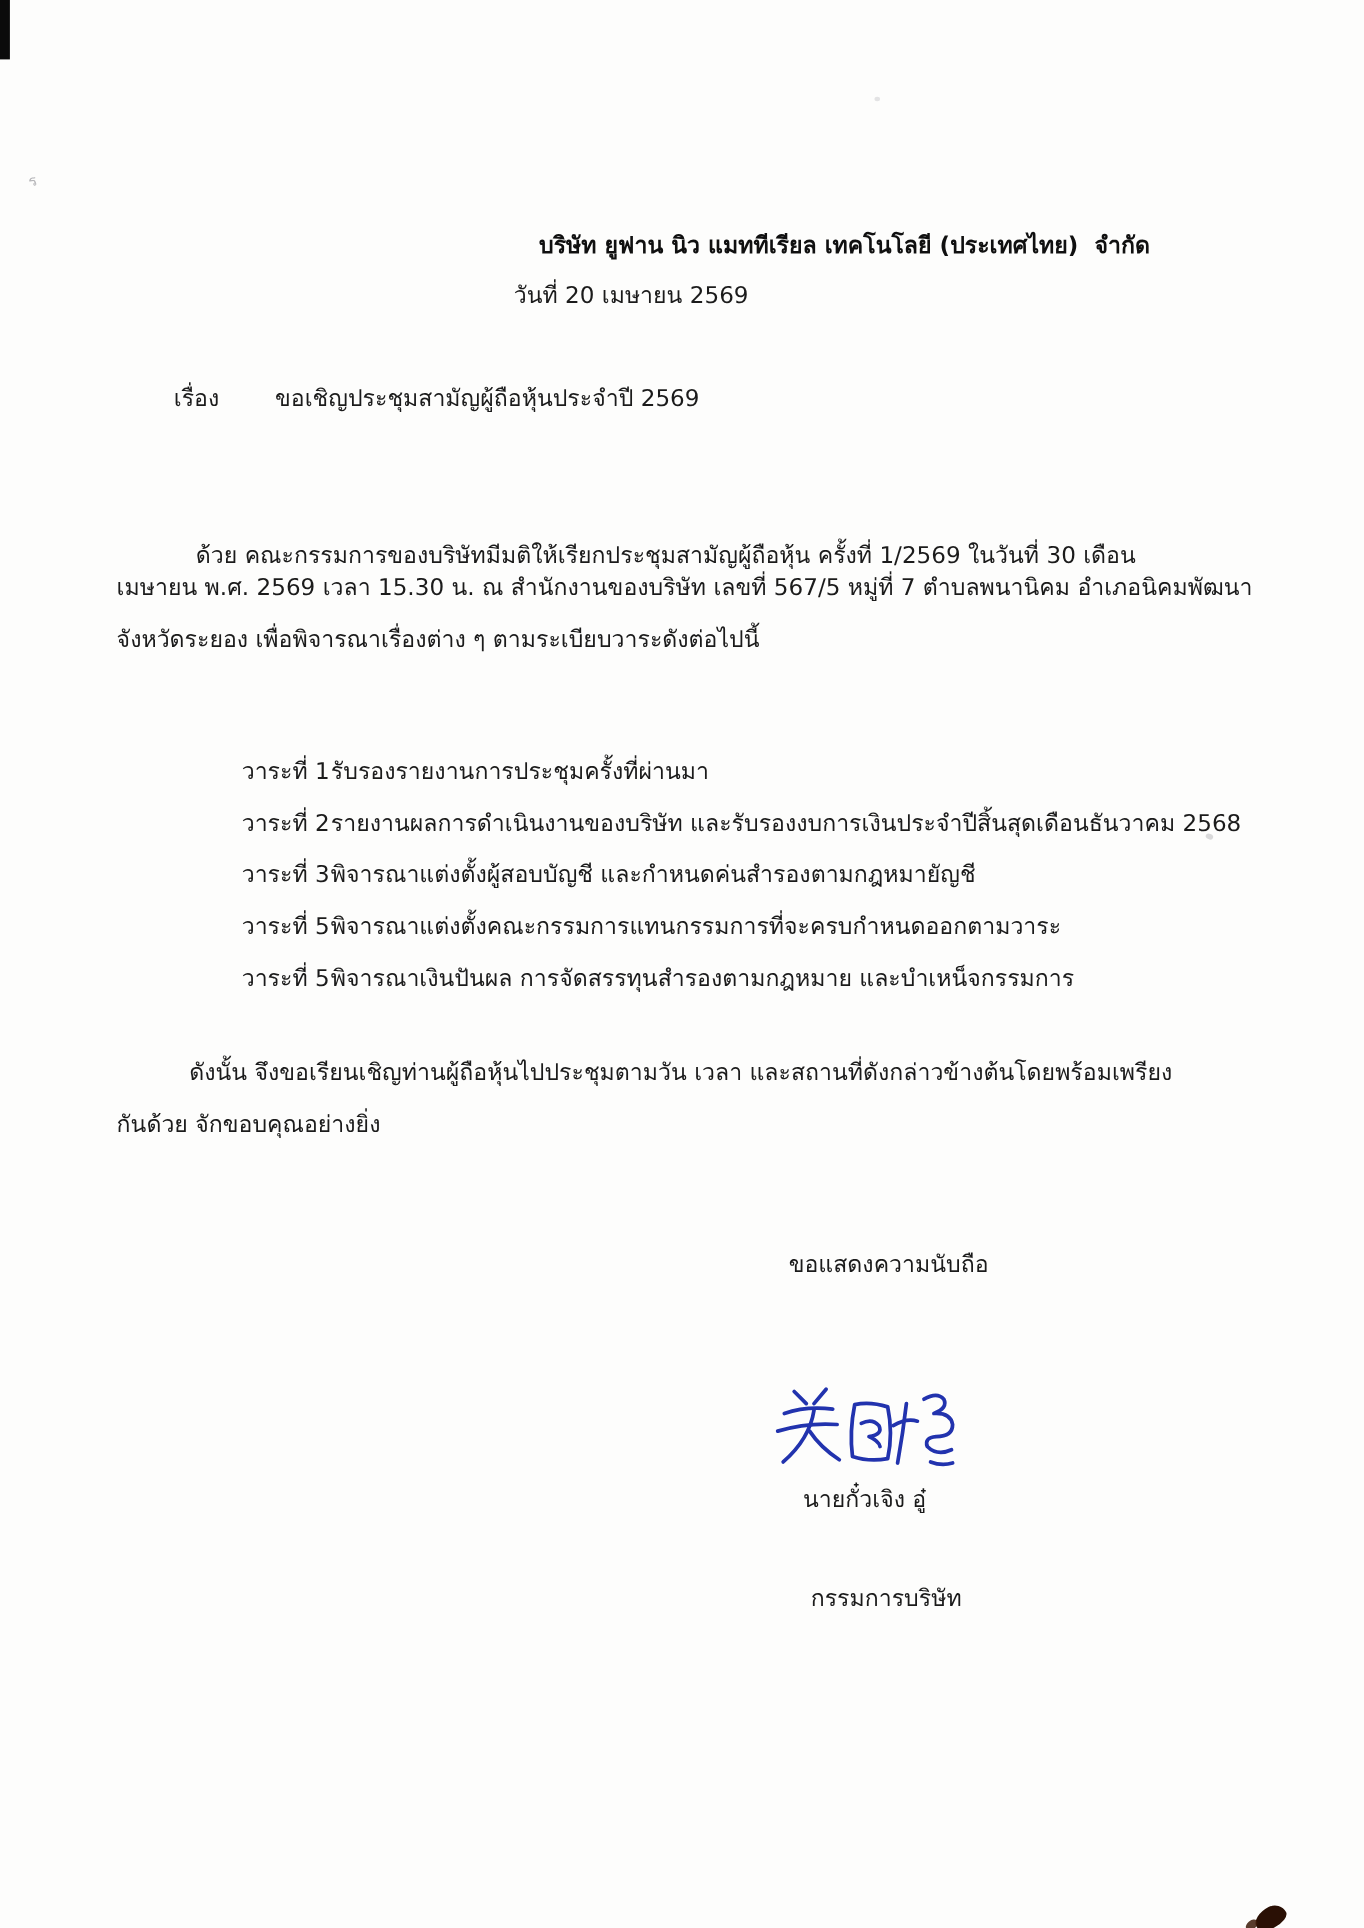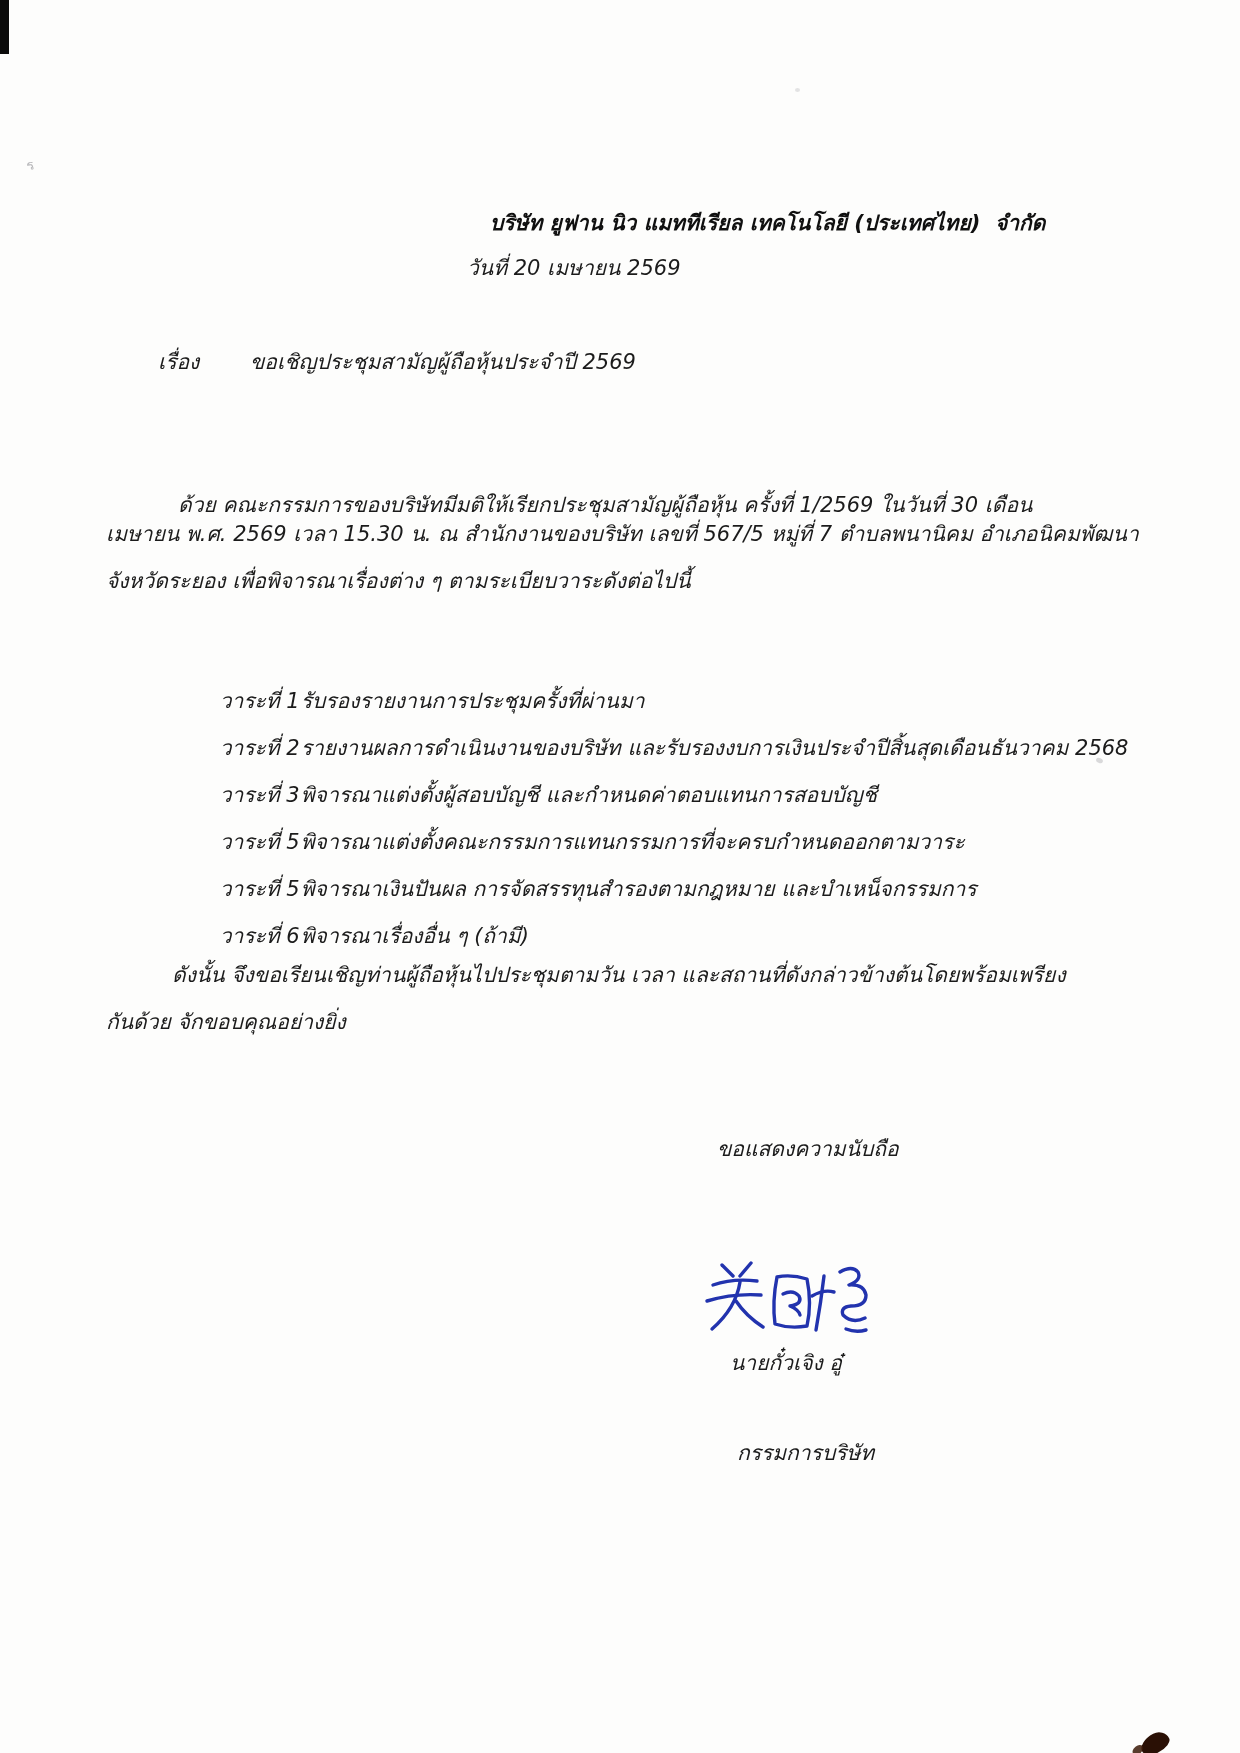--- a/index.html
+++ b/index.html
@@ -16,21 +16,20 @@
     overflow: hidden;
     font-family: "DejaVu Sans", sans-serif;
     color: #1b1b1b;
   }
   .line {
     position: absolute;
     font-size: 21px;
     line-height: 34px;
     white-space: pre;
     color: #1b1b1b;
-    font-style: italic;
   }
   .bold { font-weight: bold; color: #101010; }
   .agenda-row { position: absolute; left: 193px; }
   .agenda-row .agenda-label { display: inline-block; }
   .agenda-row .agenda-text { display: inline-block; margin-left: 1px; }
   .subject-row { position: absolute; left: 118px; top: 345px; margin-left: 40px; }
   .subject-row .subject-text { position: absolute; left: 92px; top: 0; white-space: pre; }
   .sig-svg { position: absolute; left: 700px; top: 1252px; }
   
   .artifact { position: absolute; }
@@ -85,30 +84,27 @@
   <div class="line" style="left:106px; top:517px;">เมษายน พ.ศ. 2569 เวลา 15.30 น. ณ สำนักงานของบริษัท เลขที่ 567/5 หมู่ที่ 7 ตำบลพนานิคม อำเภอนิคมพัฒนา</div>
   <div class="line" style="left:106px; top:564px;">จังหวัดระยอง เพื่อพิจารณาเรื่องต่าง ๆ ตามระเบียบวาระดังต่อไปนี้</div>
 
   <div class="agenda-row line" style="top:650px;">
     <span class="agenda-label">วาระที่ 1</span><span class="agenda-text">รับรองรายงานการประชุมครั้งที่ผ่านมา</span>
   </div>
   <div class="agenda-row line" style="top:697px;">
     <span class="agenda-label">วาระที่ 2</span><span class="agenda-text">รายงานผลการดำเนินงานของบริษัท และรับรองงบการเงินประจำปีสิ้นสุดเดือนธันวาคม 2568</span>
   </div>
   <div class="agenda-row line" style="top:744px;">
-    <span class="agenda-label">วาระที่ 3</span><span class="agenda-text">พิจารณาแต่งตั้งผู้สอบบัญชี และกำหนดค่าตอบแทนการสอบบัญชี</span>
+    <span class="agenda-label">วาระที่ 3</span><span class="agenda-text">พิจารณาแต่งตั้งผู้สอบบัญชี และกำหนดค่นสำรองตามกฎหมายัญชี</span>
   </div>
   <div class="agenda-row line" style="top:791px;">
     <span class="agenda-label">วาระที่ 5</span><span class="agenda-text">พิจารณาแต่งตั้งคณะกรรมการแทนกรรมการที่จะครบกำหนดออกตามวาระ</span>
   </div>
   <div class="agenda-row line" style="top:838px;">
     <span class="agenda-label">วาระที่ 5</span><span class="agenda-text">พิจารณาเงินปันผล การจัดสรรทุนสำรองตามกฎหมาย และบำเหน็จกรรมการ</span>
-  </div>
-  <div class="agenda-row line" style="top:885px;">
-    <span class="agenda-label">วาระที่ 6</span><span class="agenda-text">พิจารณาเรื่องอื่น ๆ (ถ้ามี)</span>
   </div>
 
   <div class="line" style="left:172px; top:958px;">ดังนั้น จึงขอเรียนเชิญท่านผู้ถือหุ้นไปประชุมตามวัน เวลา และสถานที่ดังกล่าวข้างต้นโดยพร้อมเพรียง</div>
   <div class="line" style="left:106px; top:1005px;">กันด้วย จักขอบคุณอย่างยิ่ง</div>
 
   <div class="line" style="left:717px; top:1132px;">ขอแสดงความนับถือ</div>
 
   <svg class="sig-svg" width="185" height="95" viewBox="0 0 185 95">
     <g fill="none" stroke="#2233ae" stroke-width="3.4" stroke-linecap="round" stroke-linejoin="round">
 

